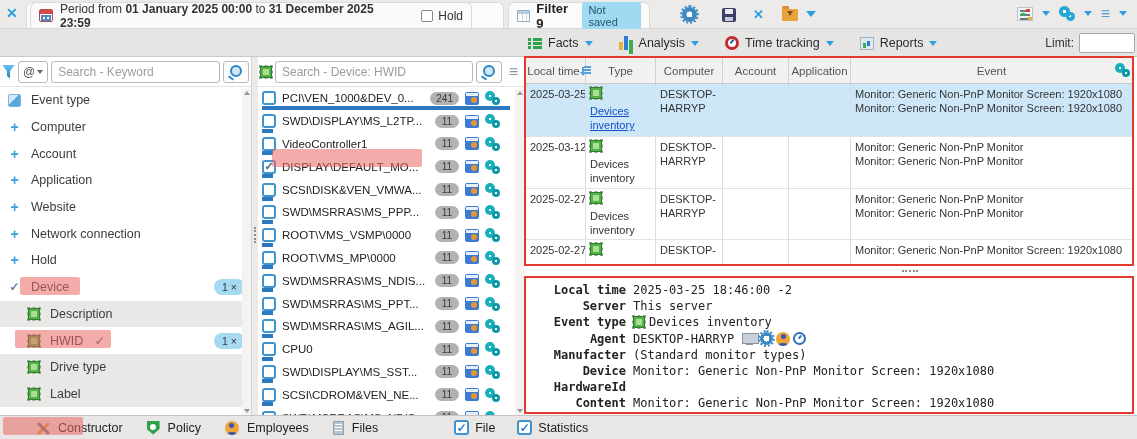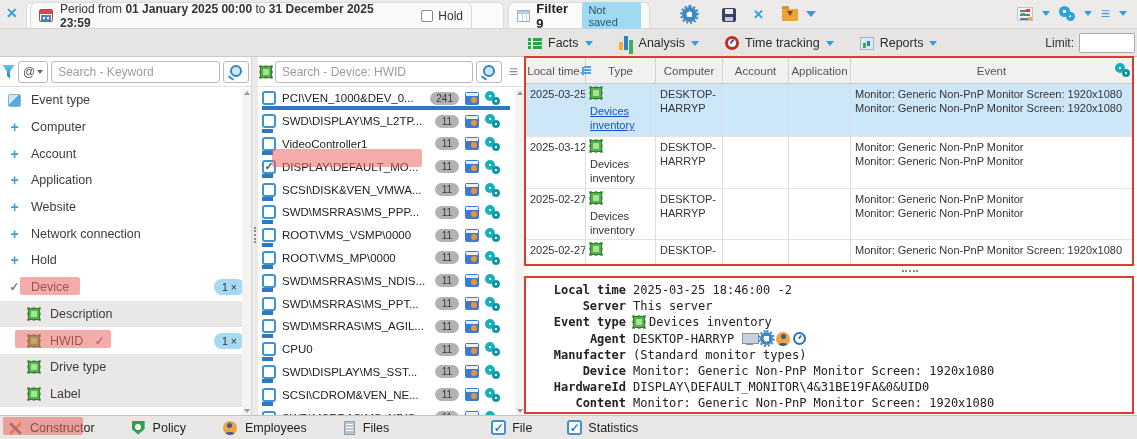--- a/index.html
+++ b/index.html
@@ -141,21 +141,21 @@
   .agent-icons { display:inline-flex; align-items:center; gap:3px; margin-left:4px; }
   .monitor-icon { width:15px; height:12px; position:relative; display:inline-block; }
   .monitor-icon::before { content:""; position:absolute; left:0; top:0; width:15px; height:9px; background:#c9d2da; border:1px solid #8795a3; }
   .monitor-icon::after { content:""; position:absolute; left:4px; bottom:0; width:7px; height:2px; background:#8795a3; }
   .person-icon { width:14px; height:14px; border-radius:50%; background:#eea33b; position:relative; overflow:hidden; display:inline-block; }
   .person-icon::before { content:""; position:absolute; left:4.5px; top:2px; width:5px; height:5px; border-radius:50%; background:#3c55a8; }
   .person-icon::after { content:""; position:absolute; left:2px; bottom:-2px; width:10px; height:5px; border-radius:50% 50% 0 0; background:#3c55a8; }
   .clock-sm { width:13px; height:13px; border-radius:50%; border:2px solid #2d6fb8; background:#fff; position:relative; display:inline-block; }
   .clock-sm::after { content:""; position:absolute; left:4px; top:1px; width:1.5px; height:4px; background:#2d6fb8; transform:rotate(35deg); }
   
-  .bottom-bar { position:absolute; left:0; top:415px; width:1137px; height:24px; background:#e9e7e6; border-top:1px solid #c6c4c2; display:flex; align-items:center; gap:13px; font-size:12.5px; color:#222; }
+  .bottom-bar { position:absolute; left:0; top:415px; width:1137px; height:24px; background:#e9e7e6; border-top:1px solid #c6c4c2; display:flex; align-items:center; gap:0; font-size:12.5px; color:#222;padding-left:28px; }
   .b-tab { display:flex; align-items:center; gap:8px; padding:0 16px 0 8px; height:100%; }
   .tools-icon { position:relative; width:14px; height:14px; display:inline-block; }
   .tools-icon::before { content:""; position:absolute; left:6px; top:0; width:3px; height:15px; background:#e8972e; transform:rotate(45deg); }
   .tools-icon::after { content:""; position:absolute; left:6px; top:0; width:3px; height:15px; background:#6b7680; transform:rotate(-45deg); }
   .shield-icon { width:13px; height:14px; background:#2fa14c; clip-path:polygon(0 0,100% 0,100% 60%,50% 100%,0 60%); position:relative; display:inline-block; }
   .shield-icon::after { content:""; position:absolute; left:3.5px; top:3px; width:6px; height:6px; border-radius:50%; background:#fff; }
   .files-icon { width:11px; height:14px; background:#b9c6d2; border:1px solid #8fa0af; position:relative; display:inline-block; }
   .files-icon::after { content:""; position:absolute; left:1px; top:2px; width:7px; height:1.5px; background:#fff; box-shadow:0 3px 0 #fff, 0 6px 0 #fff; }
   .cb-checked { width:15px; height:15px; border:2px solid #3f93cf; border-radius:3px; background:#fff; display:inline-flex; align-items:center; justify-content:center; font-size:12px; font-weight:bold; color:#2d7fd3; line-height:1; }
   .b-check { display:flex; align-items:center; gap:6px; margin-right:22px; }
@@ -565,21 +565,20 @@
     <div class="d-row">
       <span class="d-label">Manufacter</span>
       <span class="d-value">(Standard monitor types)</span>
     </div>
     <div class="d-row">
       <span class="d-label">Device</span>
       <span class="d-value">Monitor: Generic Non-PnP Monitor Screen: 1920x1080</span>
     </div>
     <div class="d-row">
       <span class="d-label">HardwareId</span>
-      <span class="d-value">DISPLAY\DEFAULT_MONITOR\4&amp;31BE19FA&amp;0&amp;UID0</span>
     </div>
     <div class="d-row">
       <span class="d-label">Content</span>
       <span class="d-value">Monitor: Generic Non-PnP Monitor Screen: 1920x1080</span>
     </div>
   </div>
 
   <div class="bottom-bar">
     <span class="b-tab">
       <span class="tools-icon"></span>

